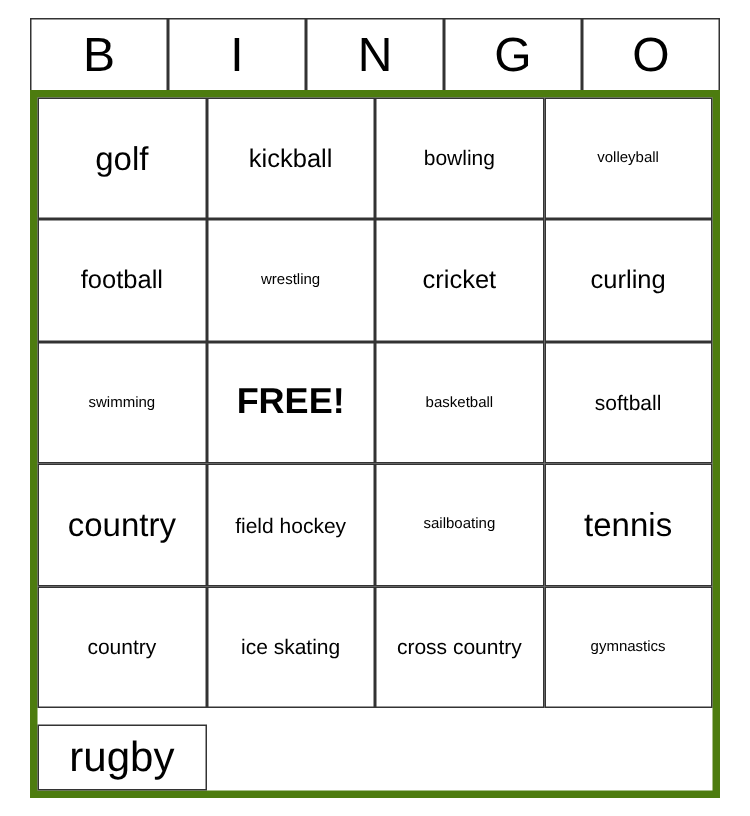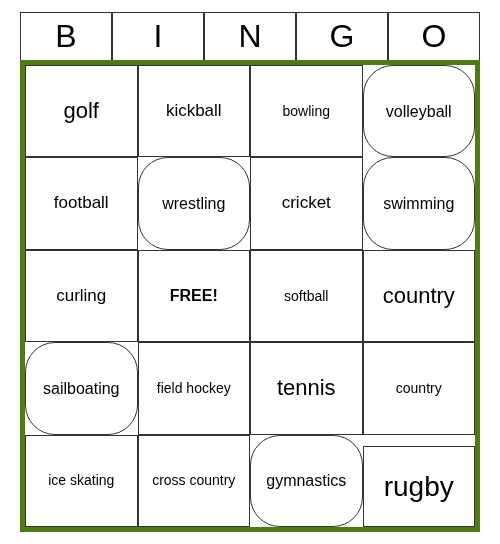--- a/index.html
+++ b/index.html
@@ -62,26 +62,25 @@
 
     .bingo-cell.large-text {
       font-size: 22px;
     }
 
     .bingo-cell.medium-text {
       font-size: 17px;
     }
 
     .bingo-cell.small-text {
-      font-size: 16px;
-      border-radius: 30px;
+      font-size: 10px;
     }
 
     .bingo-cell.free {
-      font-size: 16px;
+      font-size: 24px;
       font-weight: bold;
     }
 
     .bingo-cell.xl-text {
       font-size: 28px;
       margin-top: 11px;
     }
   </style>
 </head>
 <body>
@@ -98,28 +97,29 @@
 
     <div class="bingo-cell large-text">golf</div>
     <div class="bingo-cell medium-text">kickball</div>
     <div class="bingo-cell">bowling</div>
 
     <div class="bingo-cell small-text">volleyball</div>
     <div class="bingo-cell medium-text">football</div>
     <div class="bingo-cell small-text">wrestling</div>
     <div class="bingo-cell medium-text">cricket</div>
 
+    <div class="bingo-cell medium-text">curling</div>
     <div class="bingo-cell small-text">swimming</div>
-    <div class="bingo-cell medium-text">curling</div>
     <div class="bingo-cell free">FREE!</div>
+    <div class="bingo-cell small-text">basketball</div>
     <div class="bingo-cell">softball</div>
 
     <div class="bingo-cell large-text">country</div>
+    <div class="bingo-cell">field hockey</div>
     <div class="bingo-cell small-text">sailboating</div>
-    <div class="bingo-cell">field hockey</div>
     <div class="bingo-cell large-text">tennis</div>
     <div class="bingo-cell">country</div>
 
     <div class="bingo-cell">ice skating</div>
     <div class="bingo-cell">cross country</div>
     <div class="bingo-cell small-text">gymnastics</div>
     <div class="bingo-cell xl-text">rugby</div>
   </div>
 </div>
 

